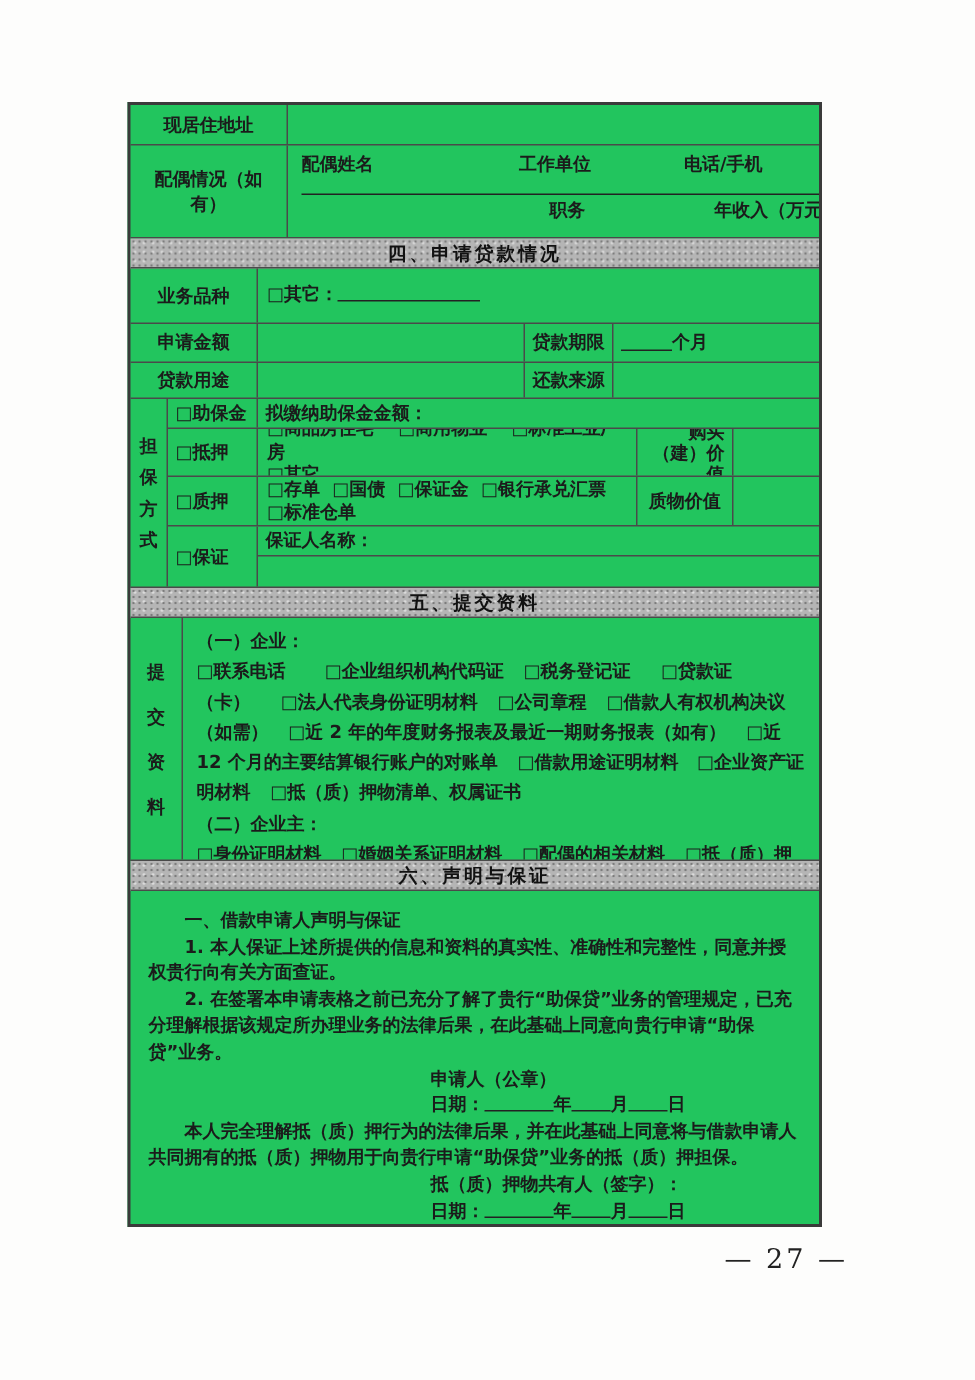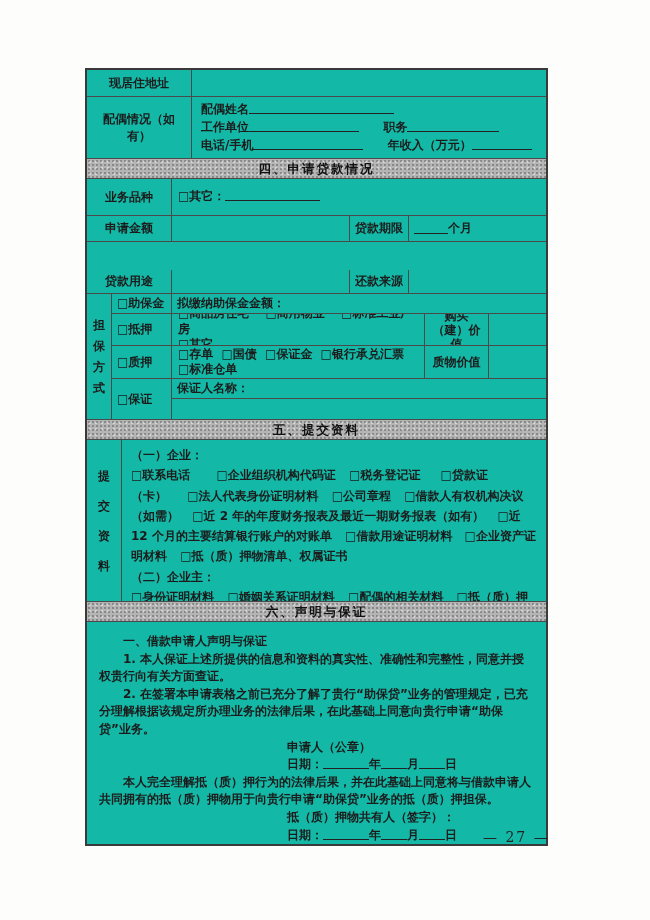--- a/index.html
+++ b/index.html
@@ -1,72 +1,72 @@
 <!DOCTYPE html>
 <html><head>
 <meta charset="utf-8">
 <style>
   * { box-sizing: border-box; margin: 0; padding: 0; }
   html,body { width: 650px; height: 920px; }
   body { background: #fdfdfc; font-family: "DejaVu Sans", "Liberation Sans", sans-serif; }
   .paper { position: relative; width: 650px; height: 920px; color: #1b1b1b; }
 
-  .form { position: absolute; left: 85px; top: 68px; width: 463px; background: #14b8a6;
+  .form { position: absolute; left: 85px; top: 68px; width: 463px; background: #22c55e;
           border: 2px solid #3a3a3a; font-size: 12px; font-weight: 600; }
 
   .row { display: flex; align-items: stretch; border-bottom: 1px solid #4a4a4a; }
   .row.noB { border-bottom: none; }
   .c { border-right: 1px solid #4a4a4a; padding: 2px 5px; overflow: hidden; }
   .c.noR { border-right: none; }
   .lab { display: flex; align-items: center; justify-content: center; text-align: center; }
   .fill { flex: 1; }
 
   .w105 { width: 105px; flex: 0 0 105px; }
   .w85  { width: 85px;  flex: 0 0 85px; }
   .w178 { width: 178px; flex: 0 0 178px; }
   .w59  { width: 59px;  flex: 0 0 59px; }
   .w25  { width: 25px;  flex: 0 0 25px; }
   .w35  { width: 35px;  flex: 0 0 35px; }
   .w60  { width: 60px;  flex: 0 0 60px; }
   .w253 { width: 253px; flex: 0 0 253px; }
-  .w64  { width: 64px;  flex: 0 0 64px; }
+  .w64  { width: 64px;  flex: 0 0 64px; text-align: right; }
   .w45  { width: 45px;  flex: 0 0 45px; }
   .w125 { width: 125px; flex: 0 0 125px; }
   .w65  { width: 65px;  flex: 0 0 65px; }
 
   .h27 { height: 27px; } .h62 { height: 62px; } .h37 { height: 37px; }
-  .h26 { height: 26px; } .h24 { height: 24px; margin-top: 28px; } .h20 { height: 20px; }
+  .h26 { height: 26px; } .h24 { height: 24px; } .h20 { height: 20px; }
   .h32 { height: 32px; } .h33 { height: 33px; } .h40 { height: 40px; }
 
   .secbar { height: 20px; line-height: 20px; text-align: center; font-weight: bold;
     font-size: 12.5px; letter-spacing: 2px; color: #111;
     background-color: #b5b5b5;
     background-image: radial-gradient(rgba(55,55,55,.45) .6px, transparent 1.1px),
                       radial-gradient(rgba(255,255,255,.55) .6px, transparent 1.1px);
     background-size: 4px 4px, 6px 6px;
     border-bottom: 1px solid #4a4a4a; }
 
   .ul { display: inline-block; border-bottom: 1.2px solid #222; height: 11px; vertical-align: -1px; }
 
   .vcell { display: flex; align-items: center; justify-content: center; }
   .vtext { display: block; width: 14px; word-break: break-all; text-align: center; }
   .lh21 { line-height: 21px; } .lh30 { line-height: 30px; }
 
-  .spcell { padding: 4px 9px; display: flex; flex-direction: column; justify-content: space-around; }
+  .spcell { padding: 4px 9px; display: flex; flex-direction: row; justify-content: space-around; }
   .two { padding: 3px 6px; line-height: 15.5px; display:flex; flex-direction:column; justify-content:center; }
   .mid { display:flex; align-items:center; }
 
   .docs { padding: 5px 9px; line-height: 20.3px; }
   .docs .item { margin-right: 9px; }
 
   .decl { padding: 11px 12px 0; line-height: 17.6px; }
   .decl .ind { text-indent: 2em; }
   .sig { margin-left: 188px; }
 
-  .pagenum { position: absolute; left: 483px; top: 829px; font-size: 14px;
+  .pagenum { position: absolute; left: 483px; top: 829px; font-size: 18px;
              font-family: "DejaVu Serif", "Liberation Serif", serif; color: #222; letter-spacing: 2px; }
 </style>
 </head>
 <body>
 
 <div class="paper">
   <div class="form">
 
     <div class="row h27">
       <div class="c lab w105">现居住地址</div>

